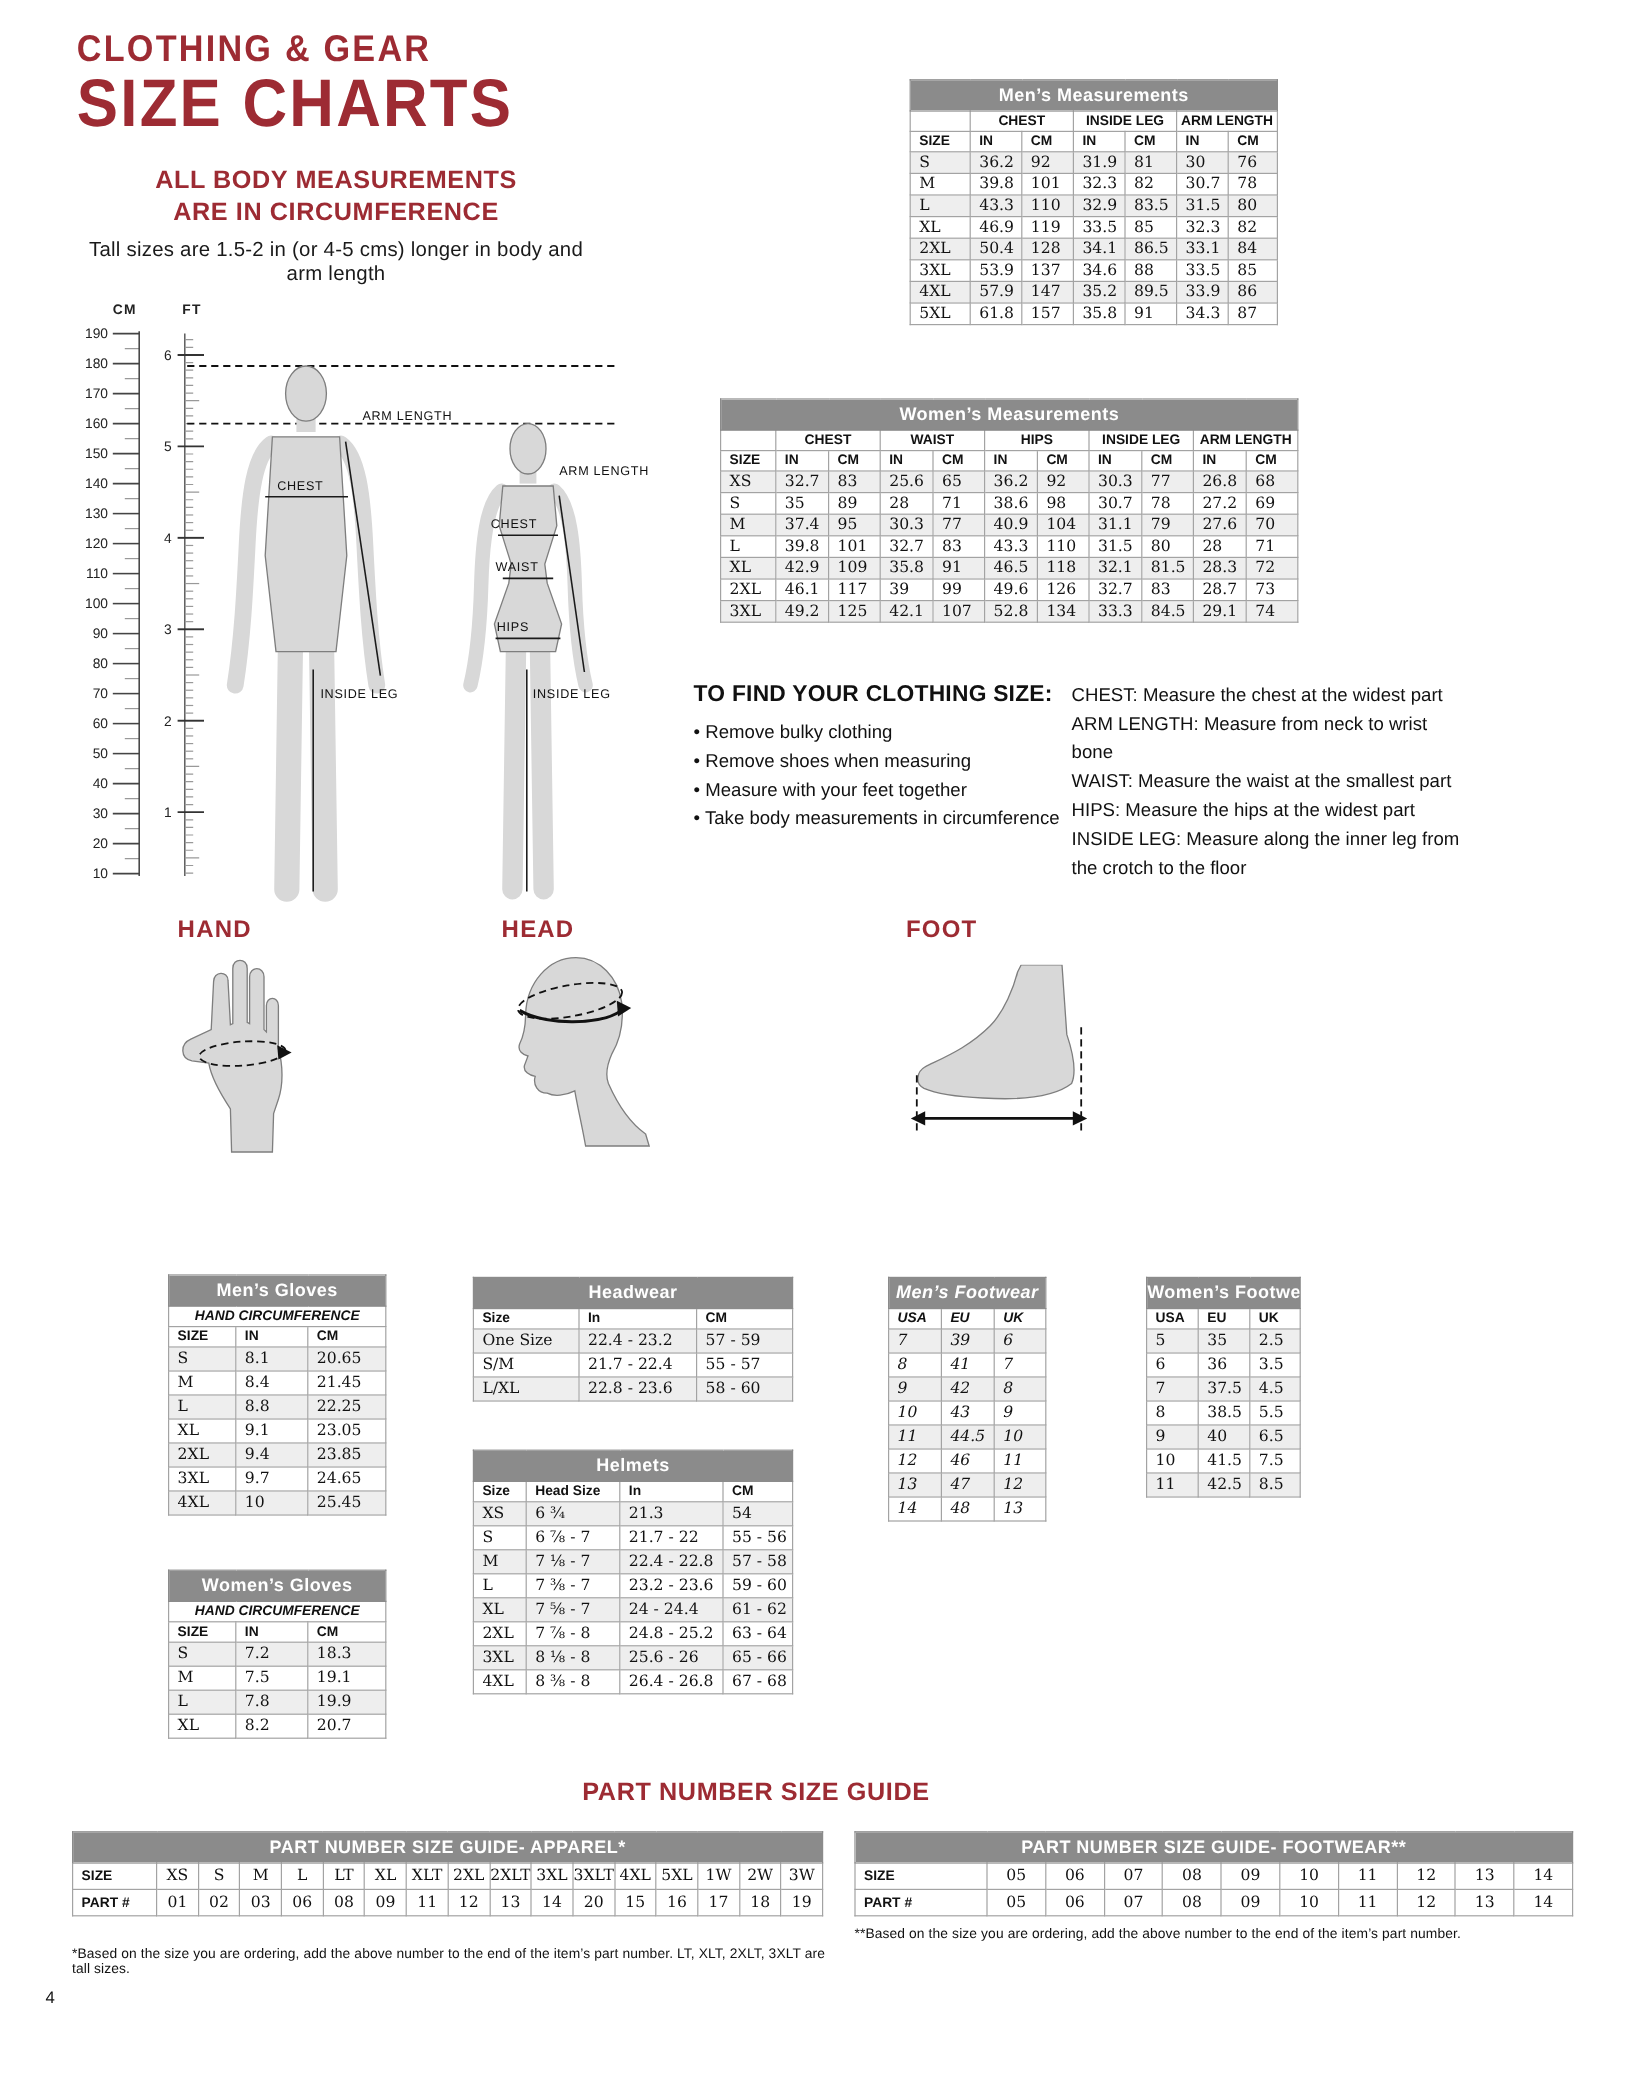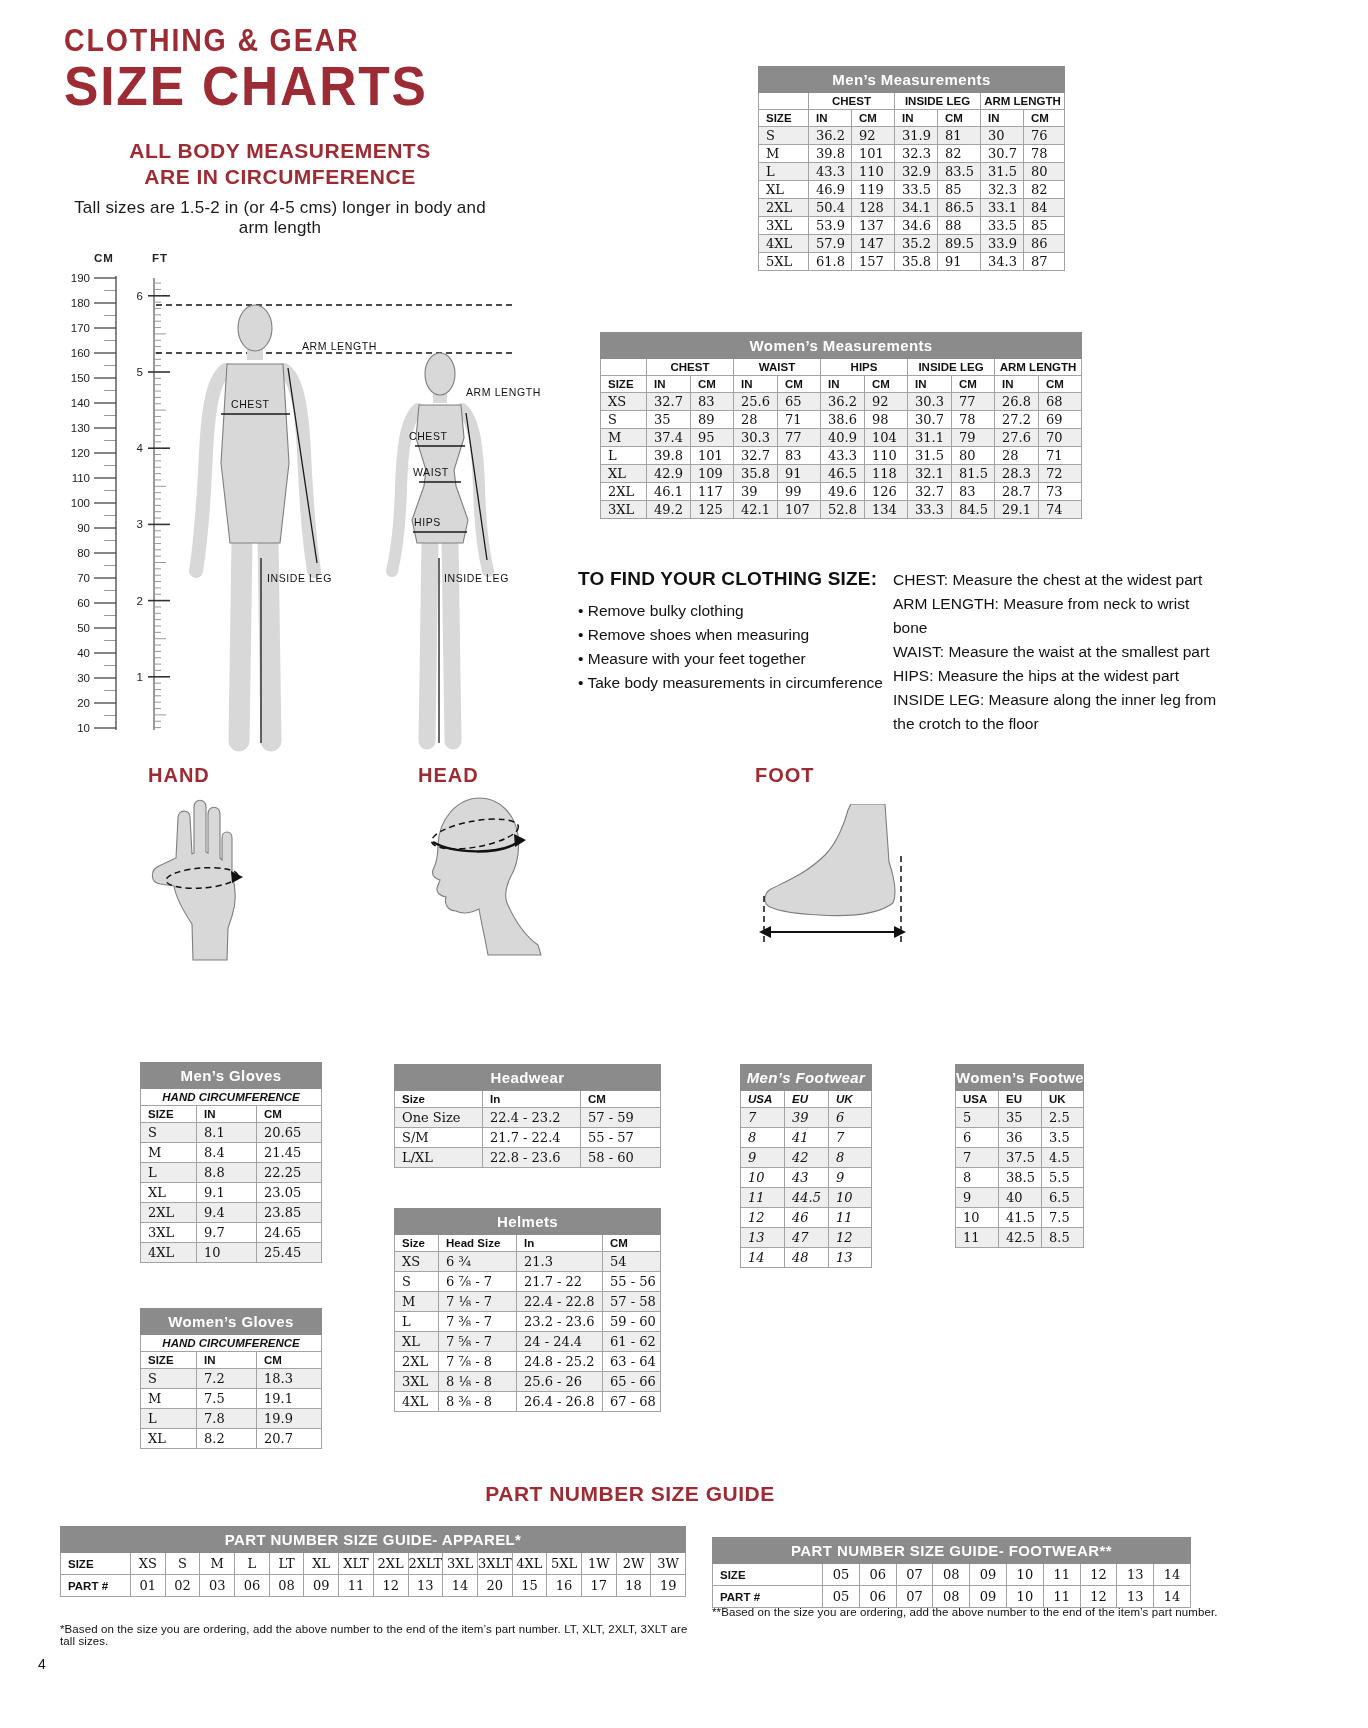--- a/index.html
+++ b/index.html
@@ -913,21 +913,21 @@
           <td>15</td>
           <td>16</td>
           <td>17</td>
           <td>18</td>
           <td>19</td>
         </tr>
     </tbody>
   </table>
   <div class="abs footnote" style="left:60px;top:1606px;width:640px;margin-top:17px;">*Based on the size you are ordering, add the above number to the end of the item’s part number. LT, XLT, 2XLT, 3XLT are tall sizes.</div>
 
-  <table class="tbl pn" style="left:712px;top:1526px;width:479px;margin-top:11px;">
+  <table class="tbl pn" style="left:712px;top:1526px;width:599px;">
     <colgroup>
         <col style="width:110px">
       </colgroup>
     <thead>
       <tr class="title">
           <th colspan="11">PART NUMBER SIZE GUIDE- FOOTWEAR**</th>
         </tr>
     </thead>
     <tbody>
       <tr>

